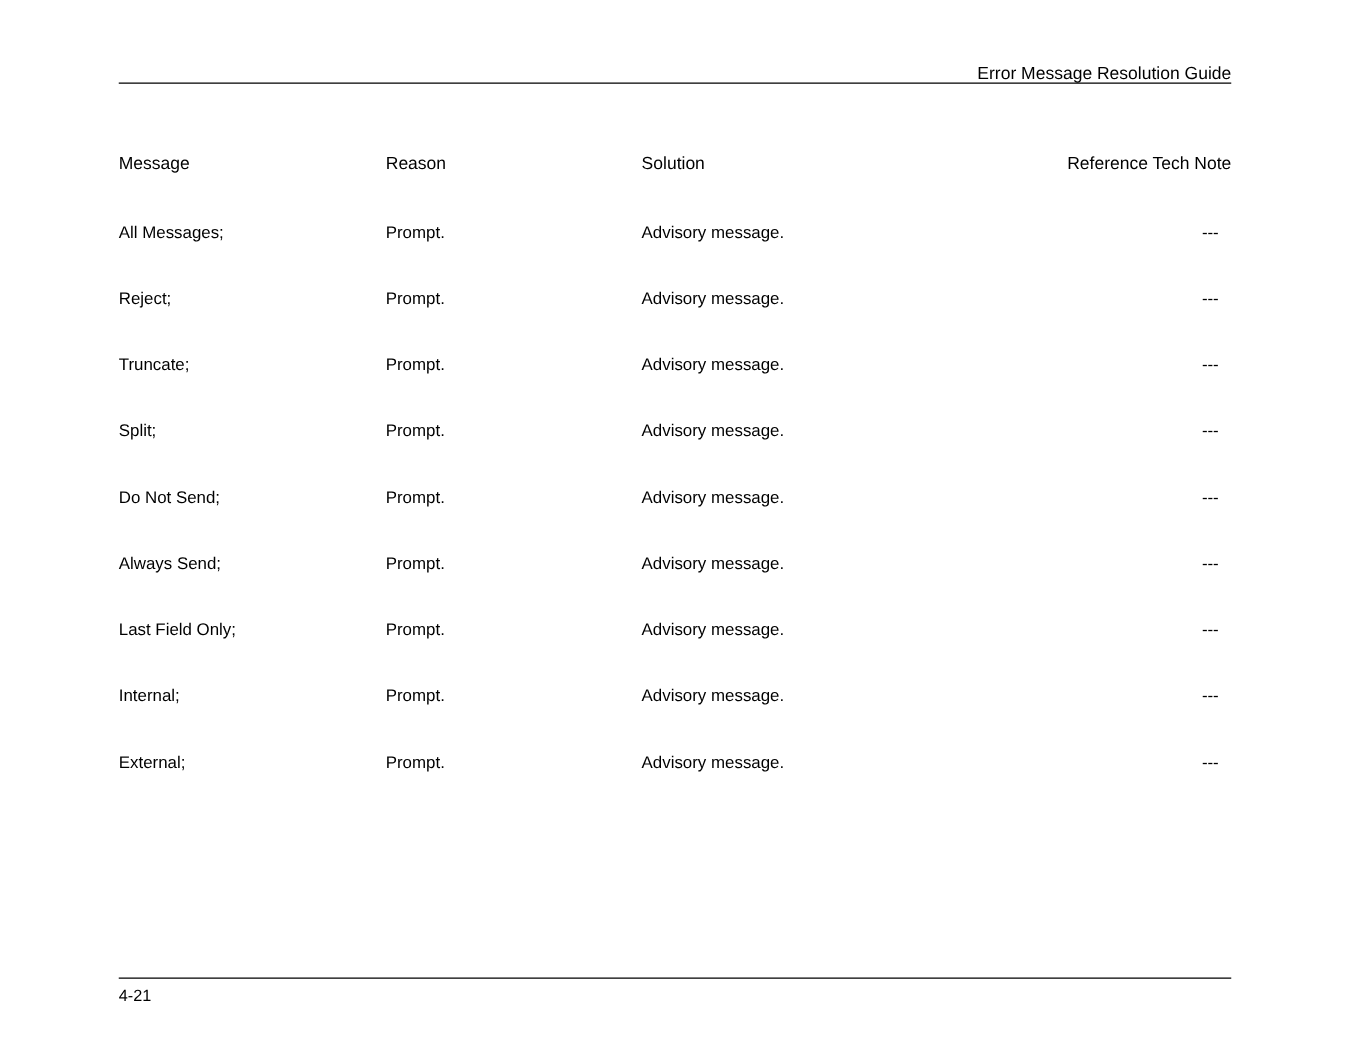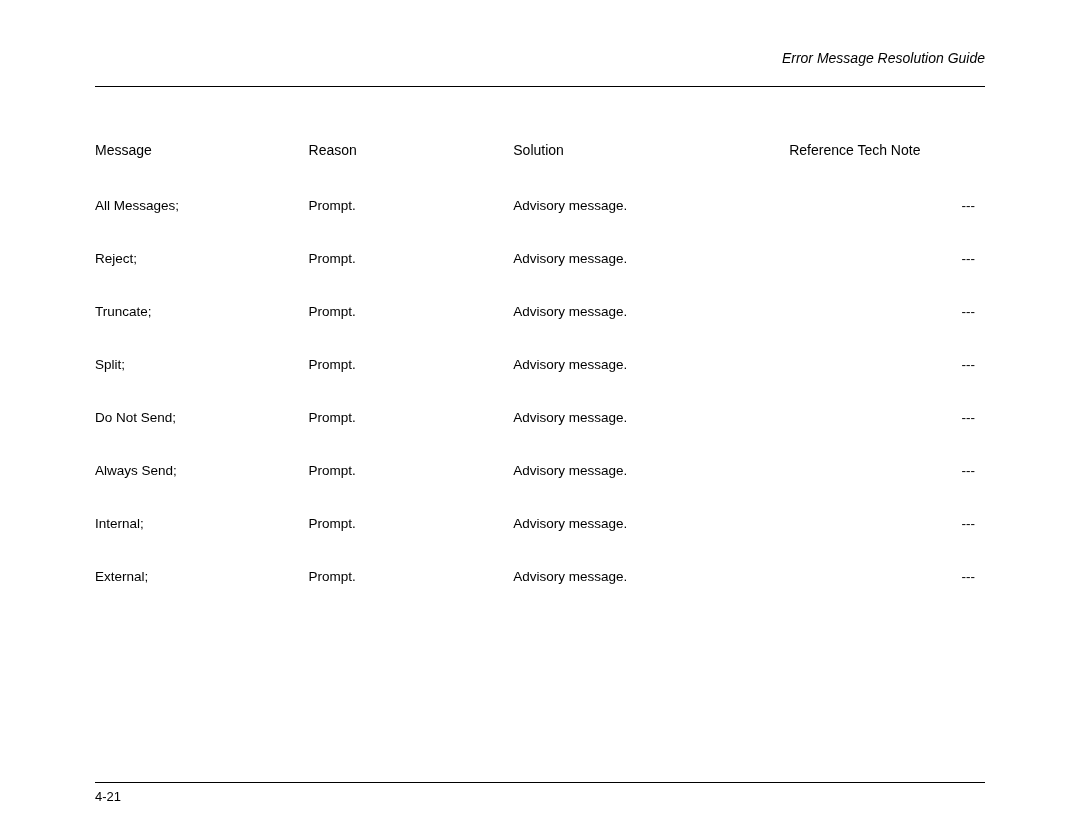--- a/index.html
+++ b/index.html
@@ -16,23 +16,22 @@
       position: relative;
     }
     .page {
       padding: 50px 95px 30px 95px;
       height: 100%;
       display: flex;
       flex-direction: column;
     }
     .header {
       text-align: right;
-      font-style: italic;
       font-size: 14px;
-      padding-bottom: 20px;
+      padding-bottom: 0;
       border-bottom: 1px solid #000;
       margin-bottom: 55px;
     }
     .table-container {
       flex: 1;
     }
     table {
       width: 100%;
       border-collapse: collapse;
       table-layout: fixed;
@@ -49,21 +48,21 @@
     }
     th.col-reason {
       width: 23%;
       margin-top: 40px;
     }
     th.col-solution {
       width: 31%;
     }
     th.col-ref {
       width: 22%;
-      text-align: left;
+      text-align: right;
     }
     td {
       font-size: 13.5px;
       padding-bottom: 38px;
       vertical-align: top;
     }
     td.ref-cell {
       text-align: right;
       padding-right: 10px;
     }
@@ -137,20 +136,26 @@
           <td>Advisory message.</td>
           <td class="ref-cell">---</td>
         </tr>
         <tr>
           <td>Always Send;</td>
           <td>Prompt.</td>
           <td>Advisory message.</td>
           <td class="ref-cell">---</td>
         </tr>
         <tr>
+          <td>Last Field Only;</td>
+          <td>Prompt.</td>
+          <td>Advisory message.</td>
+          <td class="ref-cell">---</td>
+        </tr>
+        <tr>
           <td>Internal;</td>
           <td>Prompt.</td>
           <td>Advisory message.</td>
           <td class="ref-cell">---</td>
         </tr>
         <tr>
           <td>External;</td>
           <td>Prompt.</td>
           <td>Advisory message.</td>
           <td class="ref-cell">---</td>

